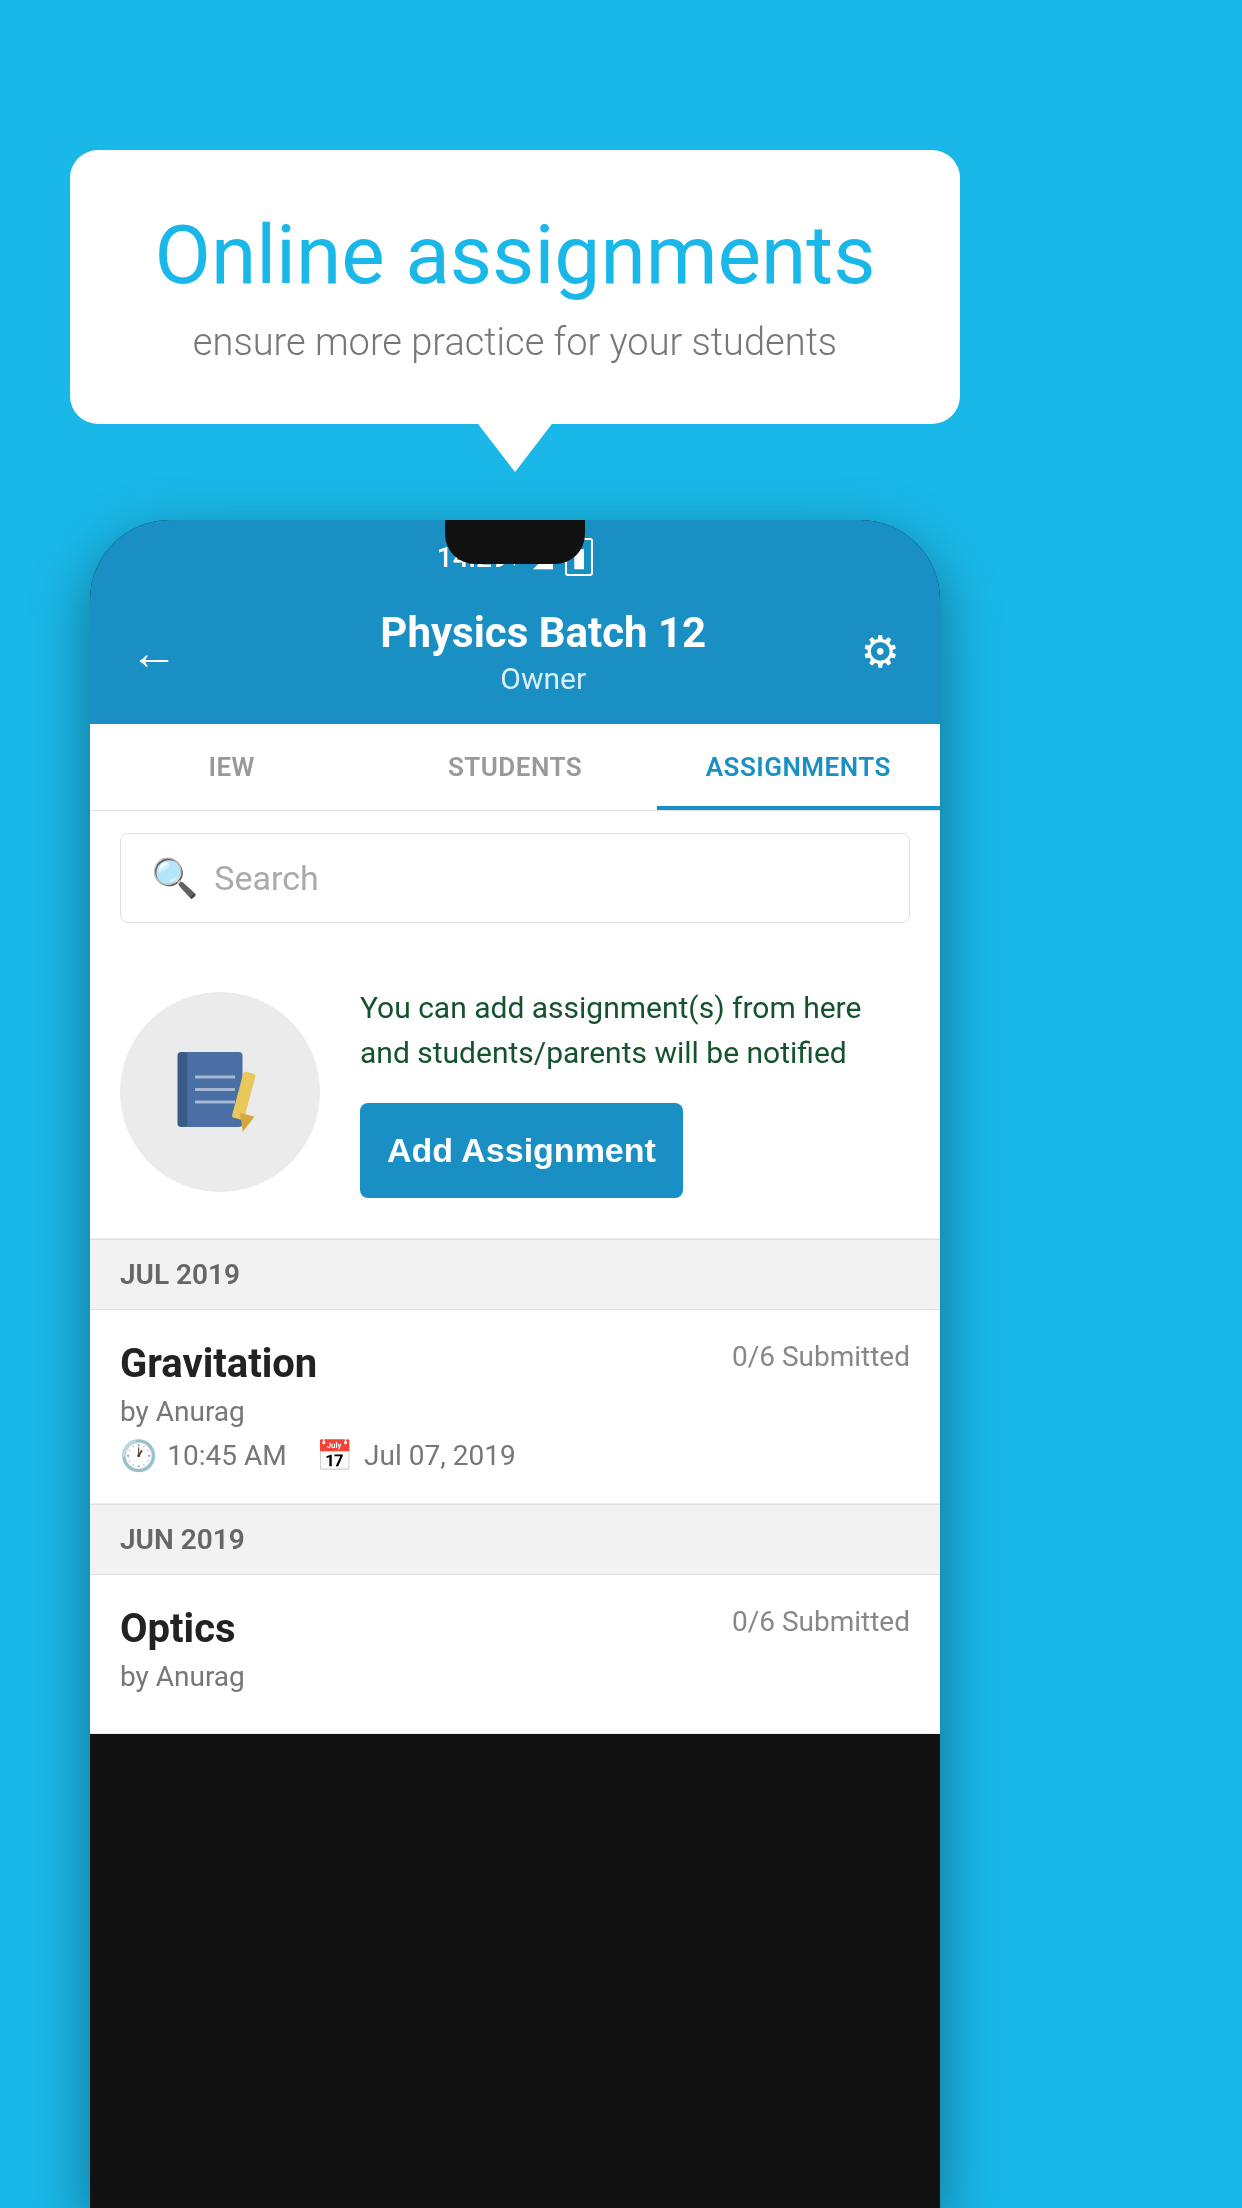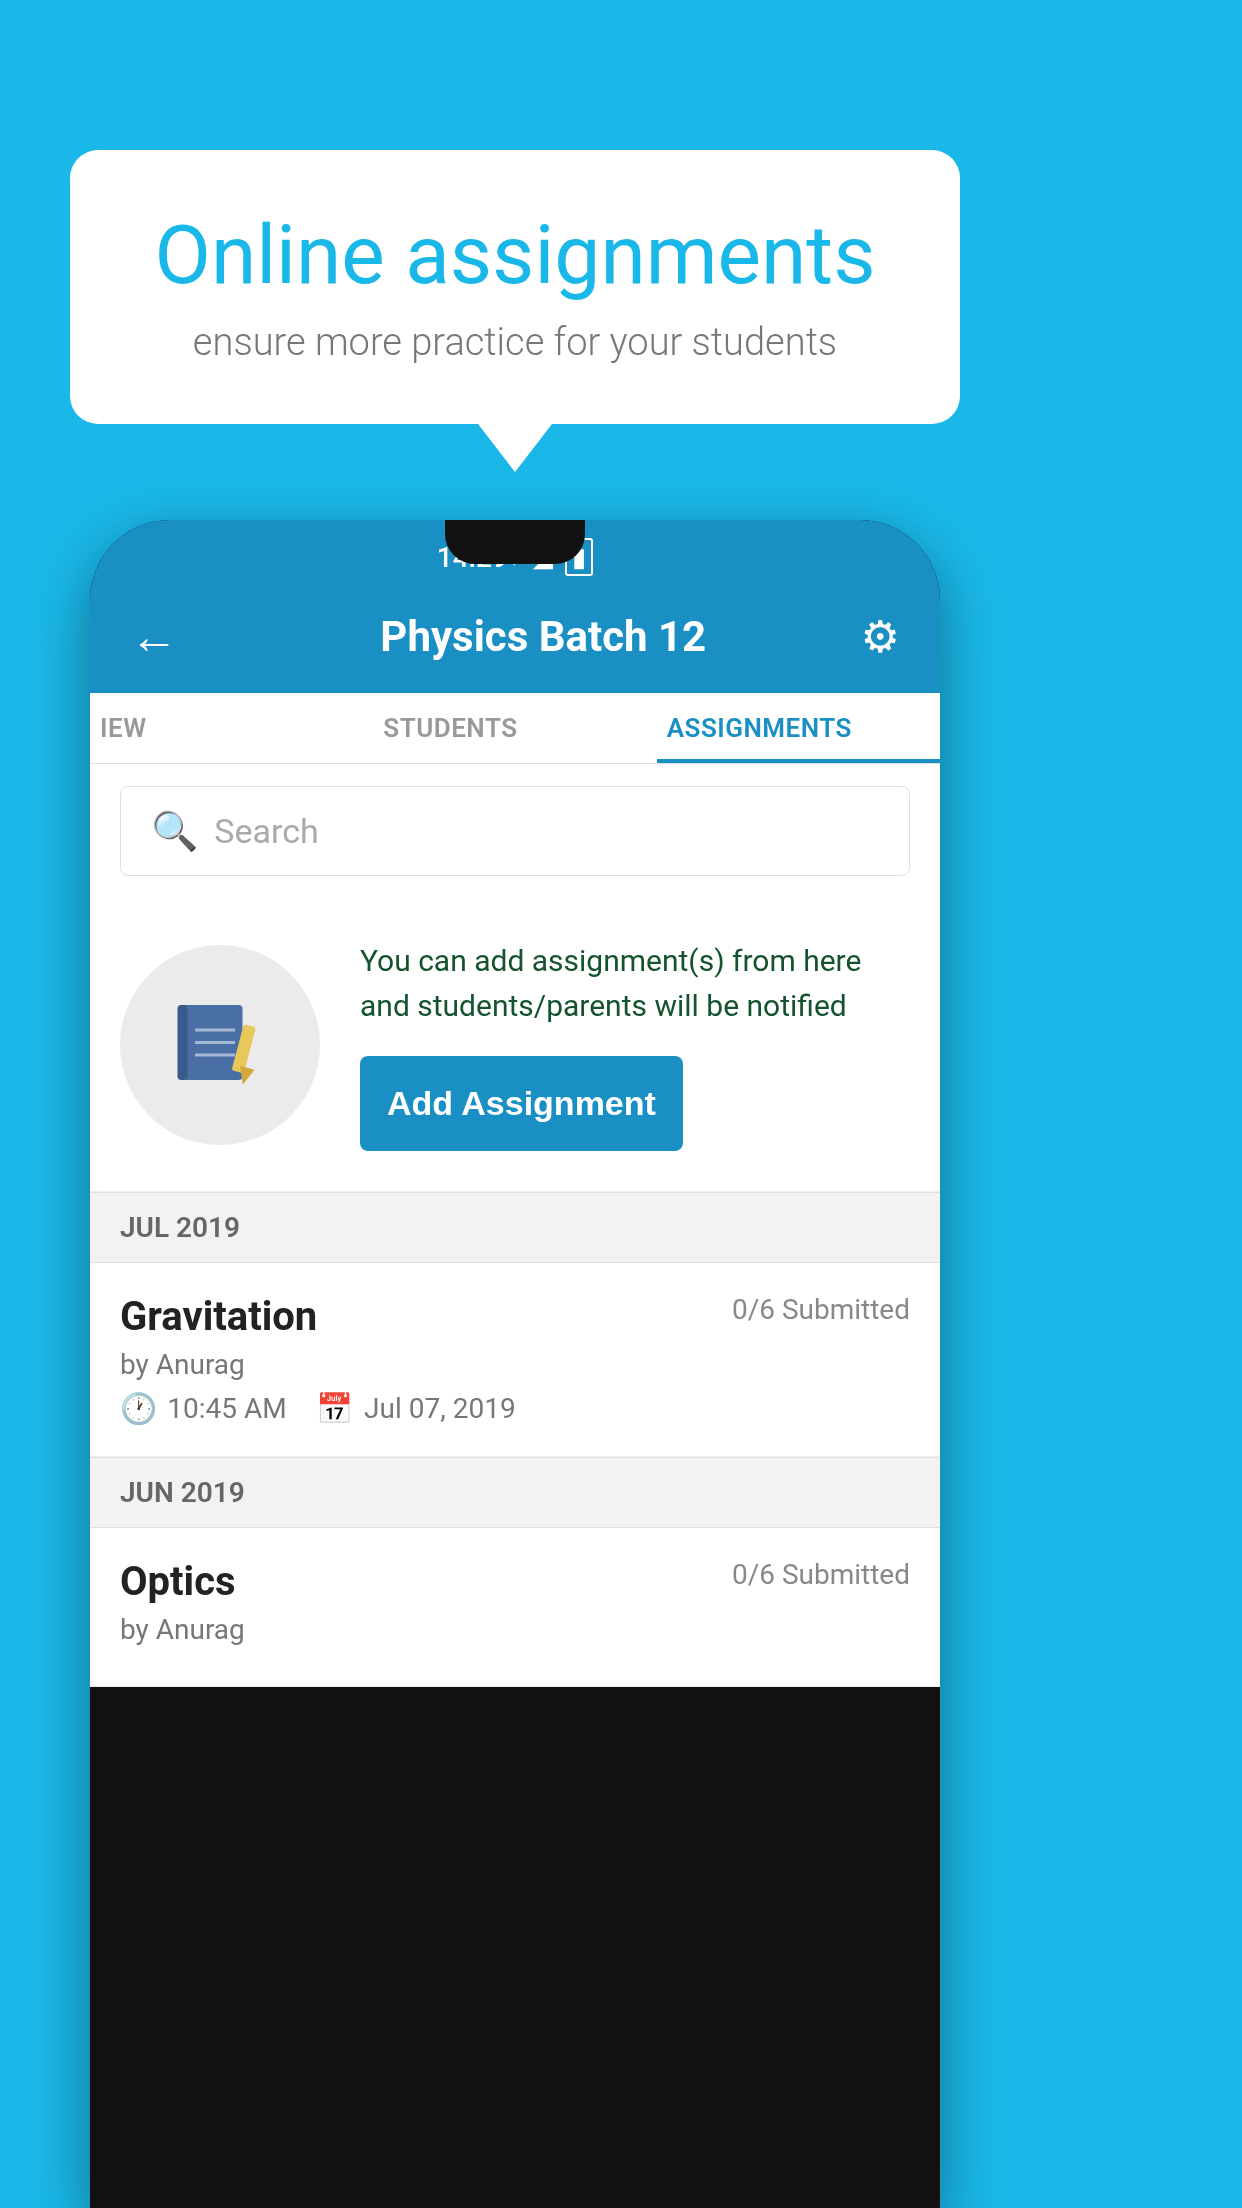--- a/index.html
+++ b/index.html
@@ -149,22 +149,22 @@
     
     .tab-bar {
       background: white;
       display: flex;
       border-bottom: 1px solid #e0e0e0;
       overflow: hidden;
     }
 
     .tab-item {
       flex: 1;
-      padding: 20px 10px;
-      text-align: left;
+      padding: 28px 10px;
+      text-align: center;
       font-size: 26px;
       font-weight: 600;
       color: #999;
       letter-spacing: 0.5px;
       cursor: pointer;
       position: relative;
     }
 
     .tab-item.active {
       color: #1a8fc4;
@@ -345,20 +345,21 @@
         <span style="font-size:26px;">▾</span>
         <span style="font-size:26px;">◢</span>
         <span style="font-size:26px;border:2px solid white;padding:2px 5px;border-radius:3px;">▮</span>
       </div>
     </div>
 
     <div class="app-header">
       <span class="header-back">←</span>
       <div class="header-center">
         <div class="header-title">Physics Batch 12</div>
+        <div class="header-subtitle">Owner</div>
       </div>
       <span class="header-settings">⚙</span>
     </div>
 
     <div class="tab-bar">
       <div class="tab-item">
         <span>IEW</span>
       </div>
       <div class="tab-item">
         <span>STUDENTS</span>

